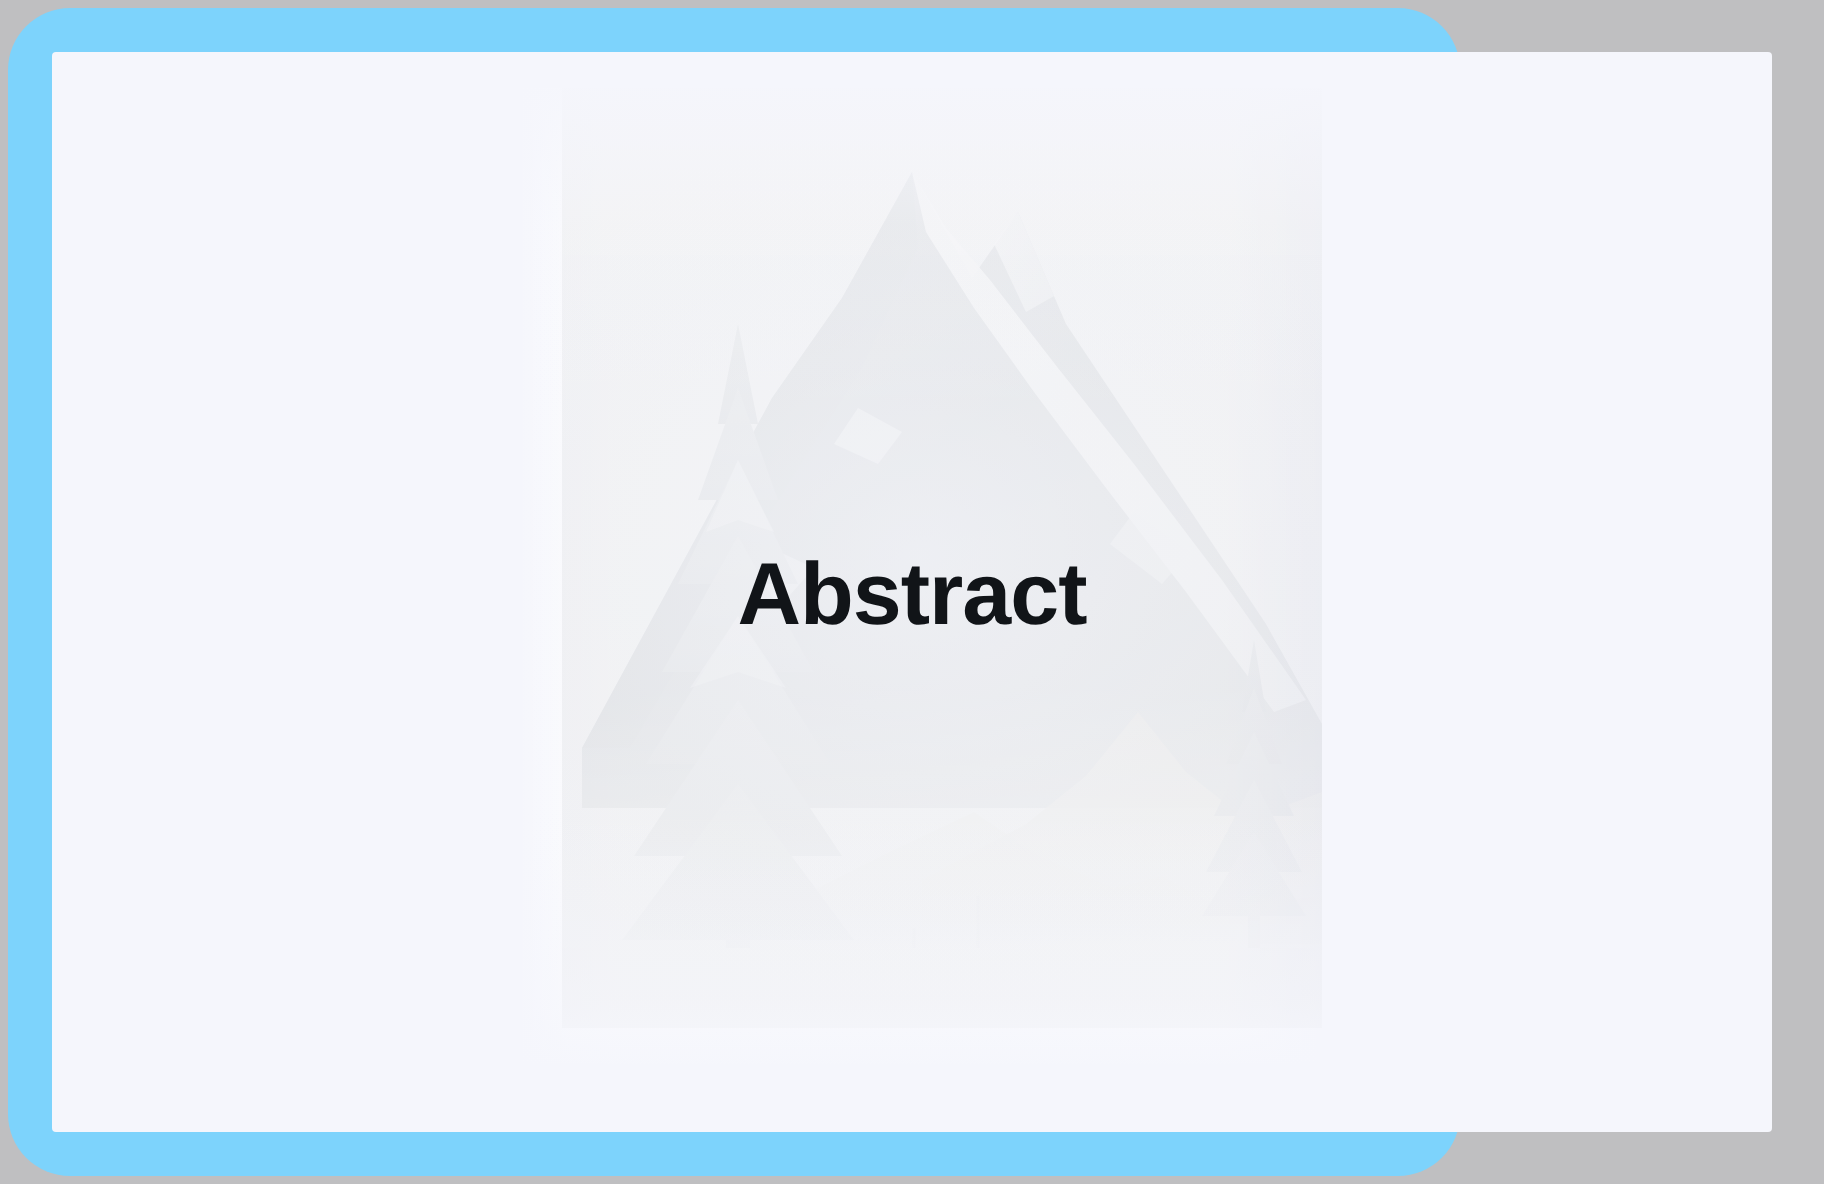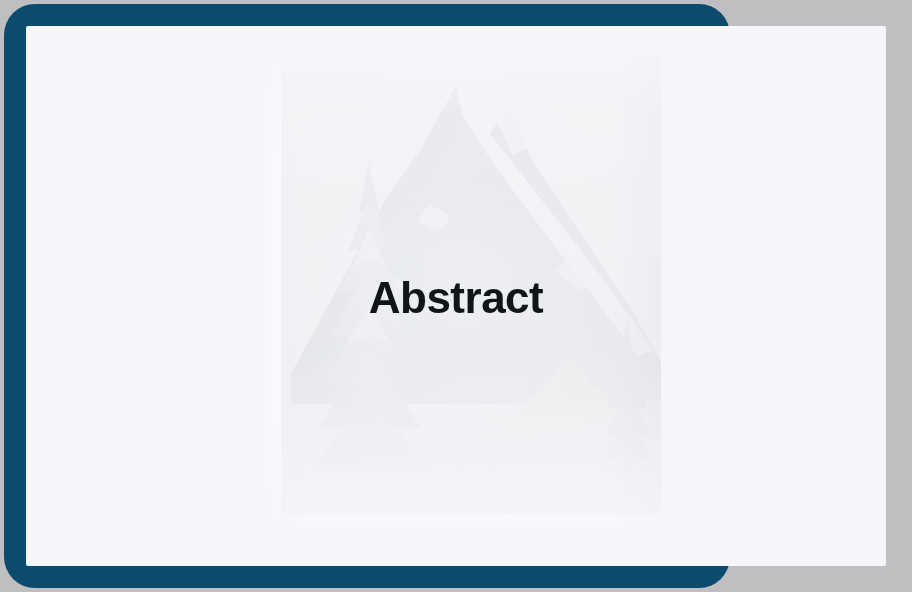--- a/index.html
+++ b/index.html
@@ -15,21 +15,21 @@
     font-family: "Liberation Sans", sans-serif;
   }
 
   
   #app-window {
     position: absolute;
     left: 4px;
     top: 4px;
     width: 726px;
     height: 584px;
-    background: #0c4a6e;
+    background: #7dd3fc;
     border-radius: 31px;
     padding: 22px 22px 22px 22px;
   }
 
   
   #content-panel {
     position: absolute;
     left: 22px;
     top: 22px;
     width: 860px;

